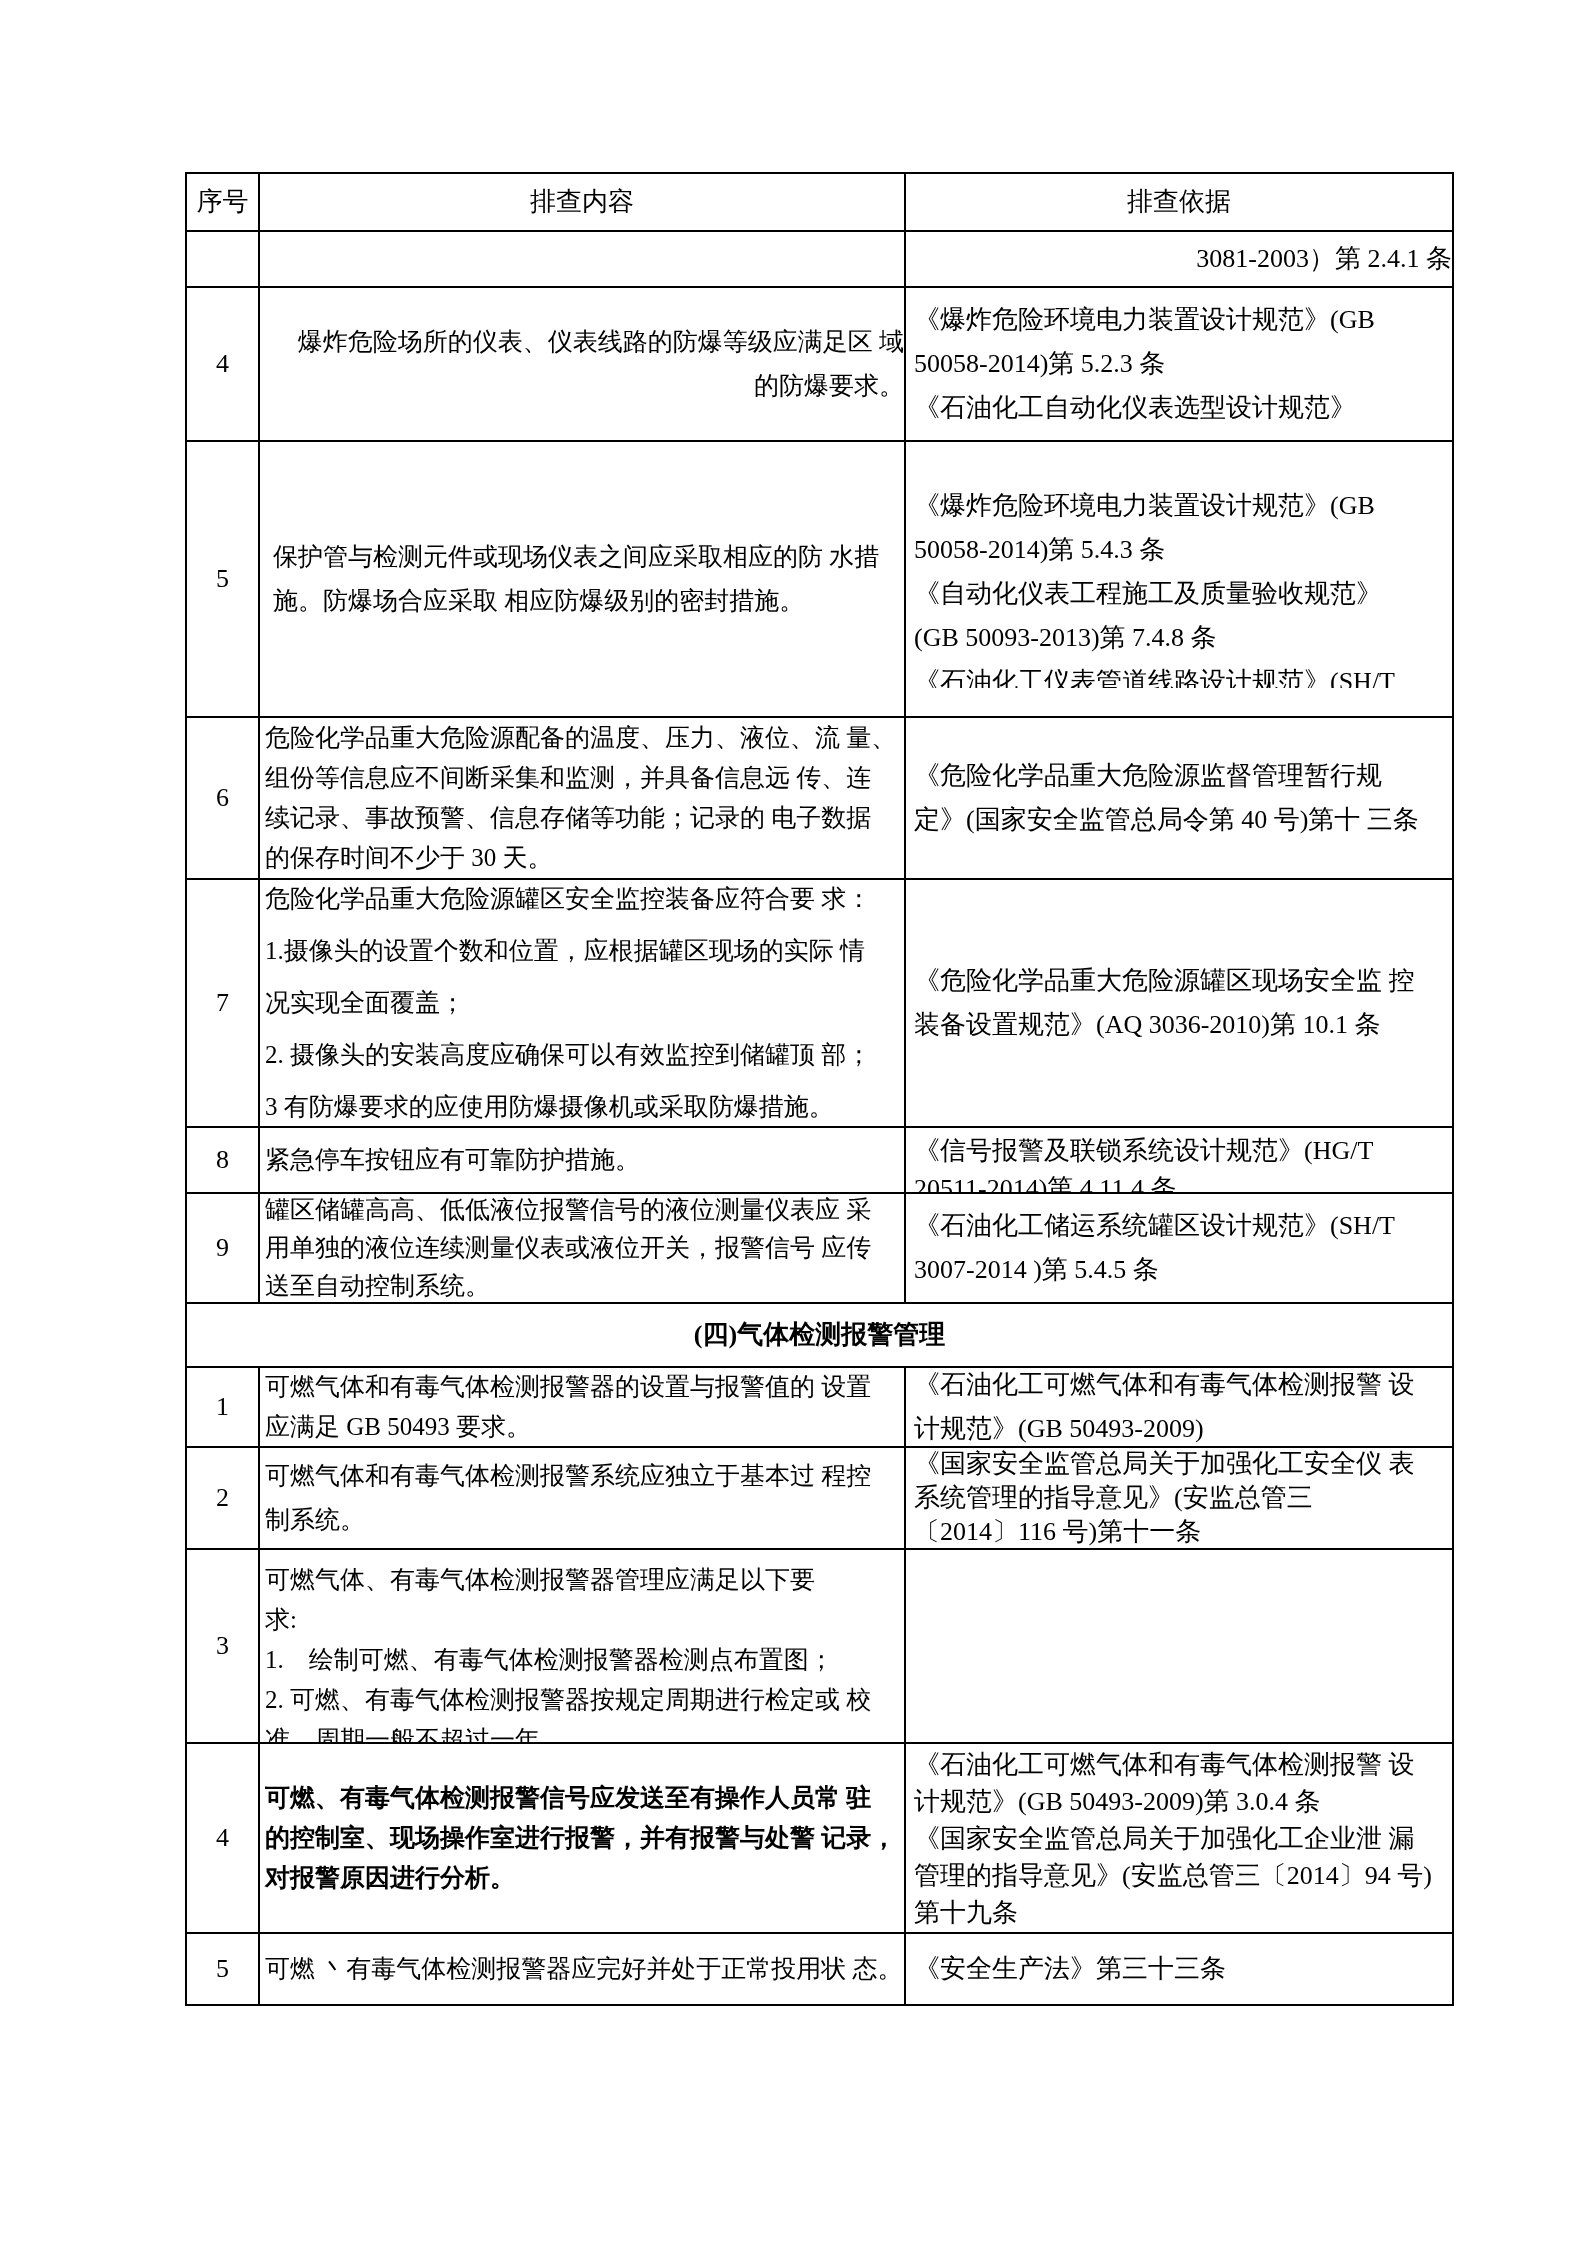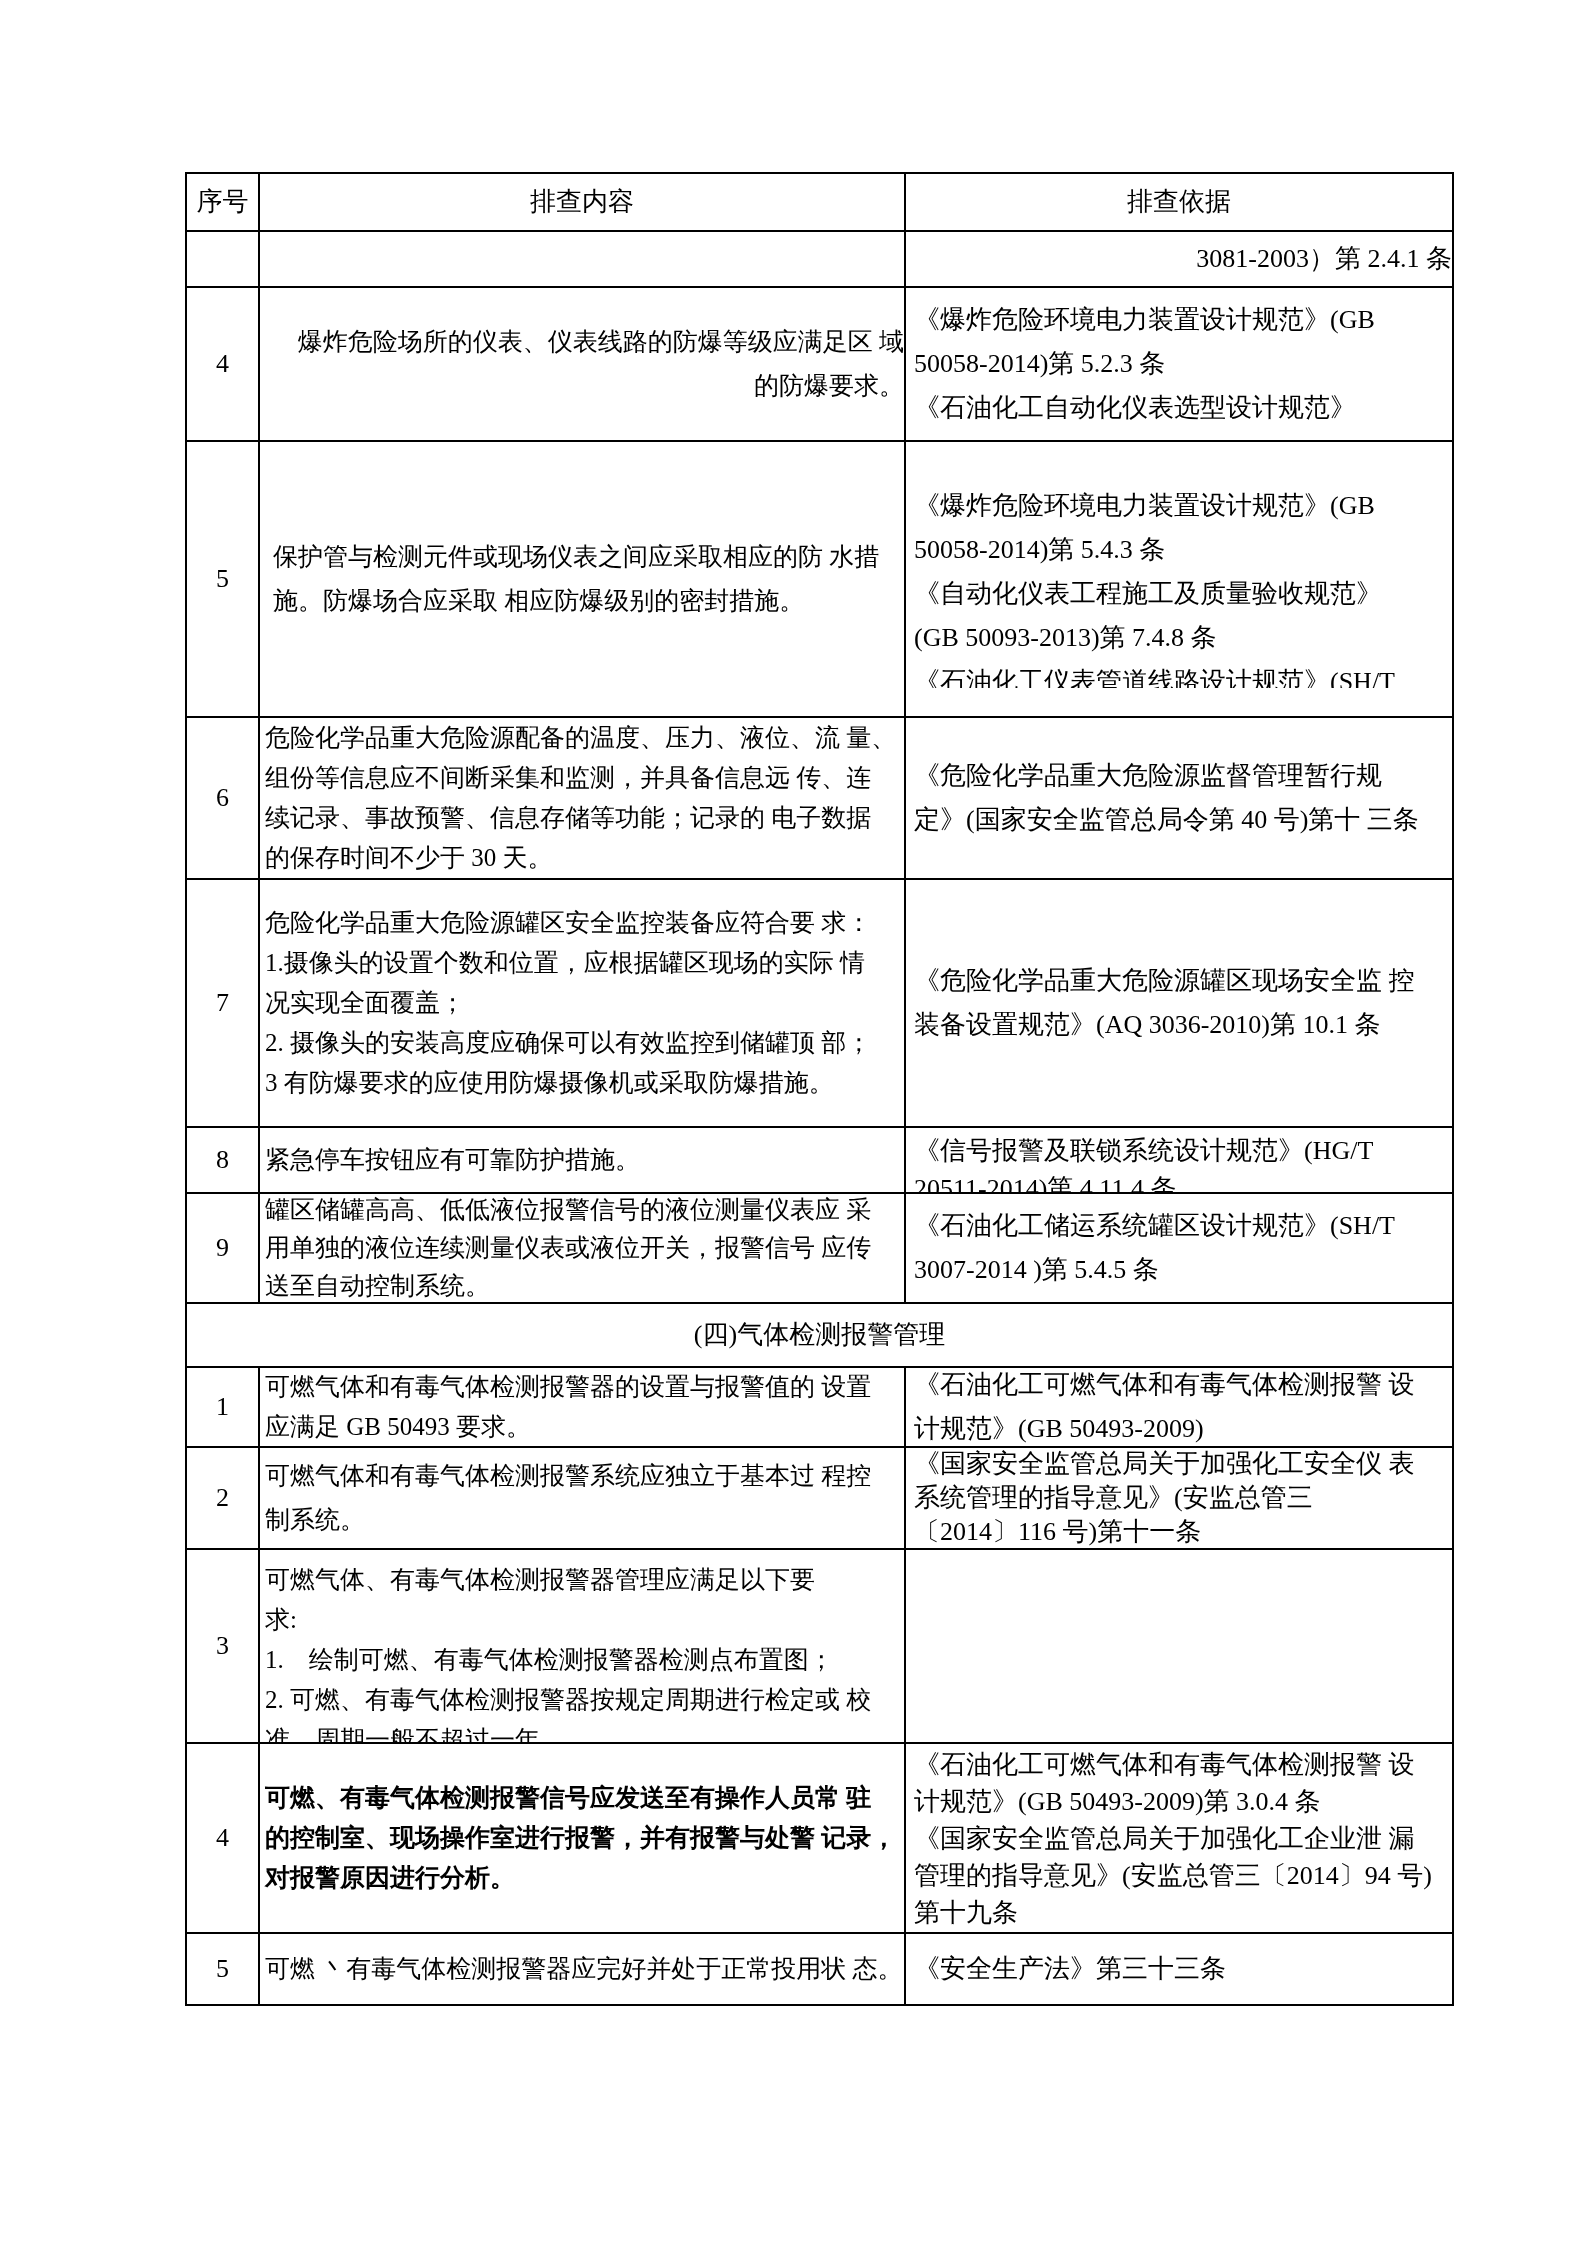--- a/index.html
+++ b/index.html
@@ -144,21 +144,21 @@
           </div>
         </td>
       </tr>
       <tr>
         <td class="num-cell">
           <div class="cellbox numbox" style="height: 246px; line-height: 44px;">
             <div class="line">7</div>
           </div>
         </td>
         <td class="content-cell">
-          <div class="cellbox" style="height: 246px; line-height: 40px;">
+          <div class="cellbox" style="height: 246px; line-height: 40px; gap: 12px;">
             <div class="line">危险化学品重大危险源罐区安全监控装备应符合要 求：</div>
             <div class="line">1.摄像头的设置个数和位置，应根据罐区现场的实际 情</div>
             <div class="line">况实现全面覆盖；</div>
             <div class="line">2. 摄像头的安装高度应确保可以有效监控到储罐顶 部；</div>
             <div class="line">3 有防爆要求的应使用防爆摄像机或采取防爆措施。</div>
           </div>
         </td>
         <td class="basis-cell">
           <div class="cellbox" style="height: 246px; line-height: 44px;">
             <div class="line">《危险化学品重大危险源罐区现场安全监 控</div>
@@ -199,21 +199,21 @@
         </td>
         <td class="basis-cell">
           <div class="cellbox" style="height: 108px; line-height: 44px;">
             <div class="line">《石油化工储运系统罐区设计规范》(SH/T</div>
             <div class="line">3007-2014 )第 5.4.5 条</div>
           </div>
         </td>
       </tr>
       <tr>
         <td class="section-cell" colspan="3">
-          <div class="cellbox secbox" style="height: 62px; line-height: 44px;">
+          <div class="cellbox secbox" style="height: 62px; line-height: 44px; font-weight: bold;">
             <div class="line">(四)气体检测报警管理</div>
           </div>
         </td>
       </tr>
       <tr>
         <td class="num-cell">
           <div class="cellbox numbox" style="height: 78px; line-height: 44px;">
             <div class="line">1</div>
           </div>
         </td>

